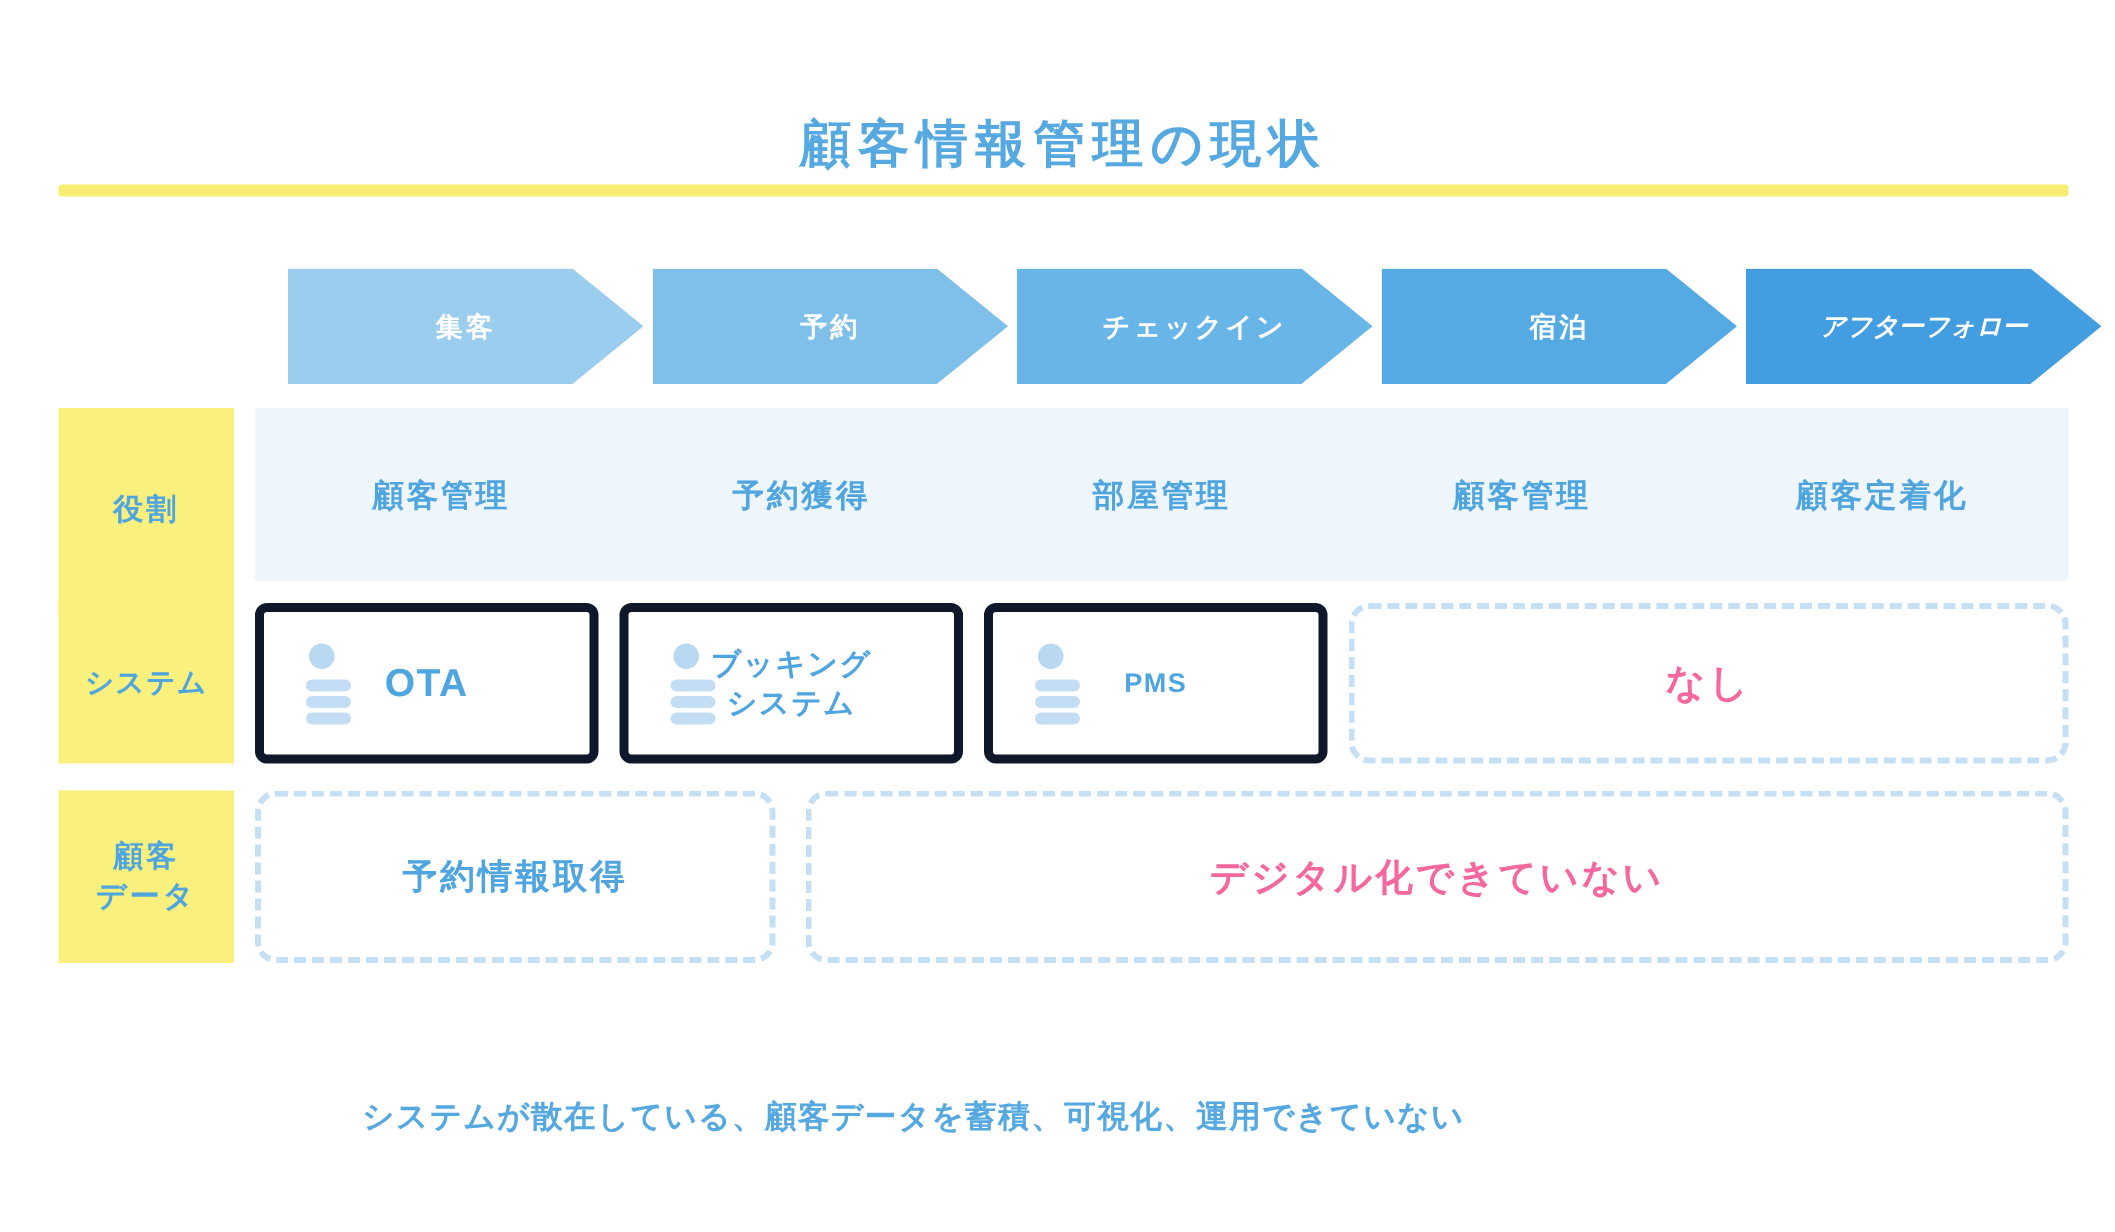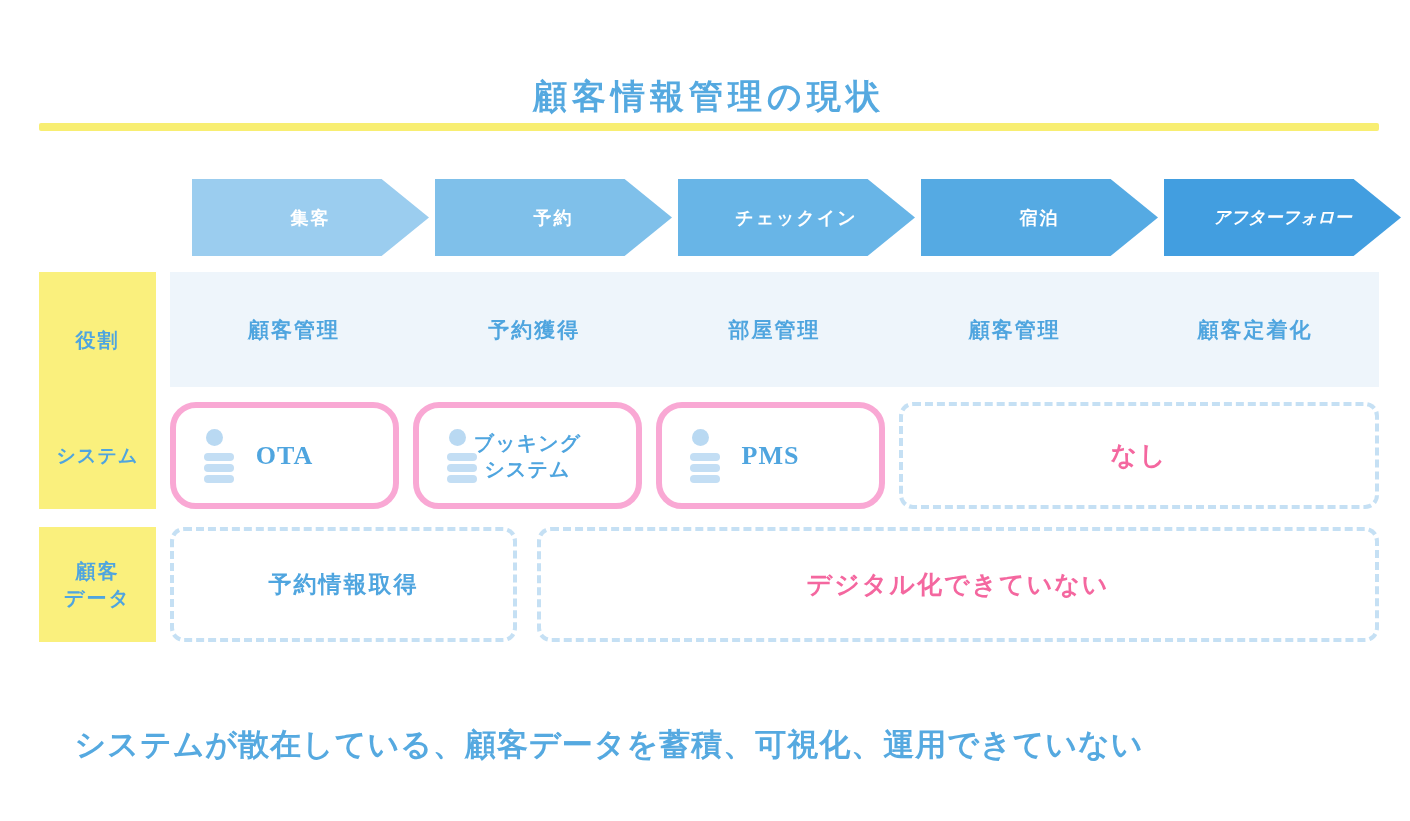--- a/index.html
+++ b/index.html
@@ -58,28 +58,28 @@
     flex: 1; display: flex; align-items: center; justify-content: center;
     color: #4fa5df; font-weight: bold; font-size: 21px; letter-spacing: 2px;
   }
 
   
   .box {
     position: absolute; background: #ffffff; display: flex;
     align-items: center; justify-content: center; text-align: center;
     color: #4fa5df; font-weight: bold; white-space: pre-line;
   }
-  .box.solid { border: 6px solid #f9a8d4; border-radius: 26px; font-family: Liberation Serif, serif; }
+  .box.solid { border: 6px solid #0f172a; border-radius: 8px; }
   .box.dashed { border: 4px dashed #c5e0f4; border-radius: 14px; }
   .box.pink { color: #f4679f; }
 
   .sys-box { top: 398px; height: 107px; width: 229px; }
   .sys-box.b0 { left: 166px; font-size: 26px; letter-spacing: 1px; }
   .sys-box.b1 { left: 409px; font-size: 20px; line-height: 1.3; letter-spacing: 1px; }
-  .sys-box.b2 { left: 652px; font-size: 26px; letter-spacing: 1px; }
+  .sys-box.b2 { left: 652px; font-size: 18px; letter-spacing: 1px; }
   .sys-box.b3 { left: 895px; width: 480px; font-size: 26px; letter-spacing: 2px; }
 
   .data-box { top: 523px; height: 115px; }
   .data-box.b0 { left: 166px; width: 347px; font-size: 23px; letter-spacing: 2px; }
   .data-box.b1 { left: 533px; width: 842px; font-size: 25px; letter-spacing: 2px; }
 
   
   .list-icon {
     position: absolute; left: 24px; top: 50%; transform: translateY(-50%);
     width: 32px; height: 62px; display: flex; flex-direction: column;
@@ -89,21 +89,21 @@
     width: 17px; height: 17px; border-radius: 50%; background: #b9d9f2;
     margin-left: 2px; margin-bottom: 4px;
   }
   .list-icon .line {
     width: 30px; height: 7px; border-radius: 4px; background: #c3def4;
   }
 
   
   .footer {
     position: absolute; left: 0; top: 714px; width: 1210px; height: 46px;
-    text-align: center; color: #55a9e0; font-weight: bold; font-size: 31px;
+    text-align: center; color: #55a9e0; font-weight: bold; font-size: 21px;
     letter-spacing: 1px; line-height: 46px;
   }
 </style>
 </head>
 <body>
 
 <div class="canvas">
 
   <div class="title">顧客情報管理の現状</div>
   <div class="title-underline"></div>

